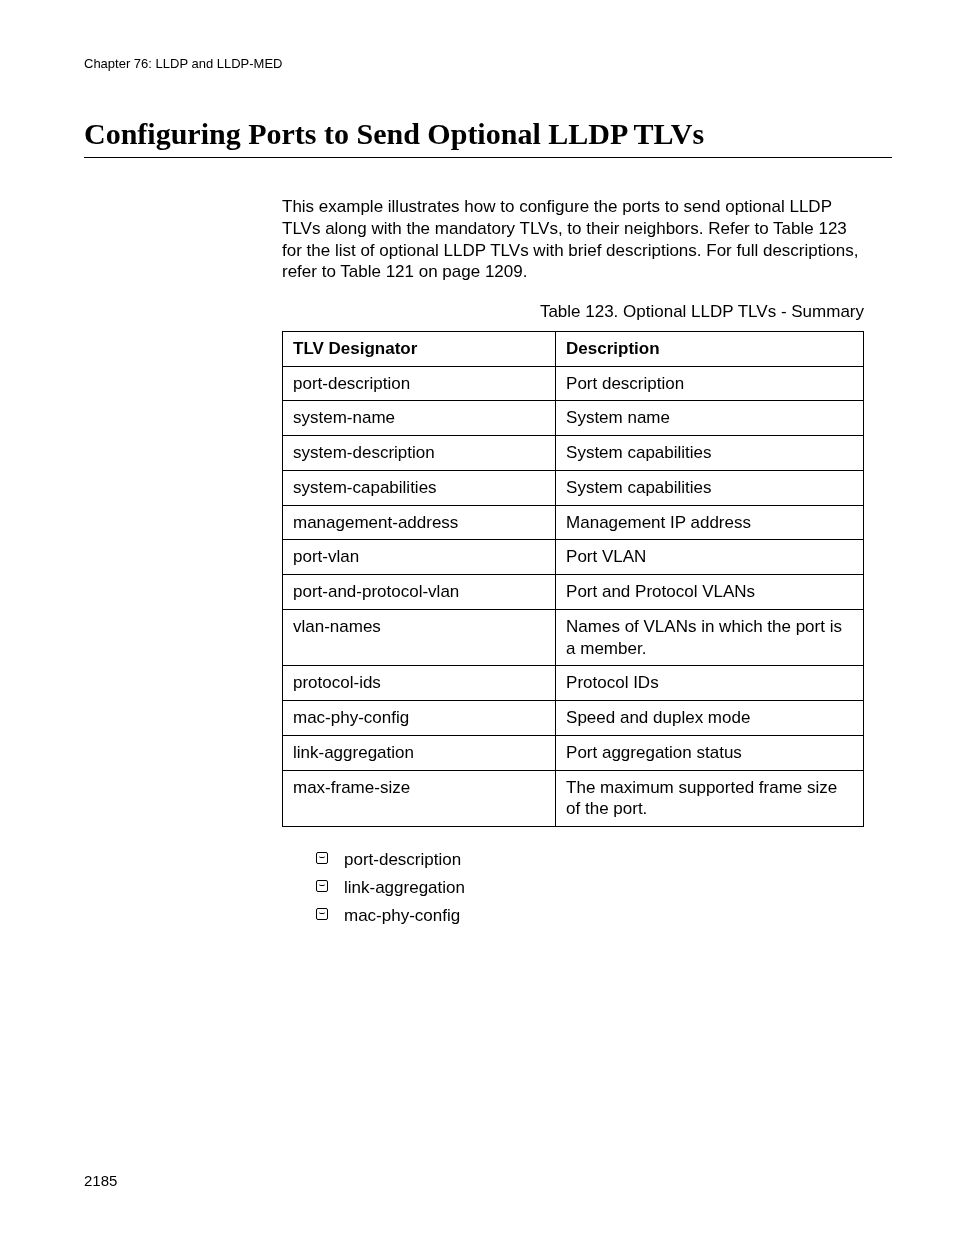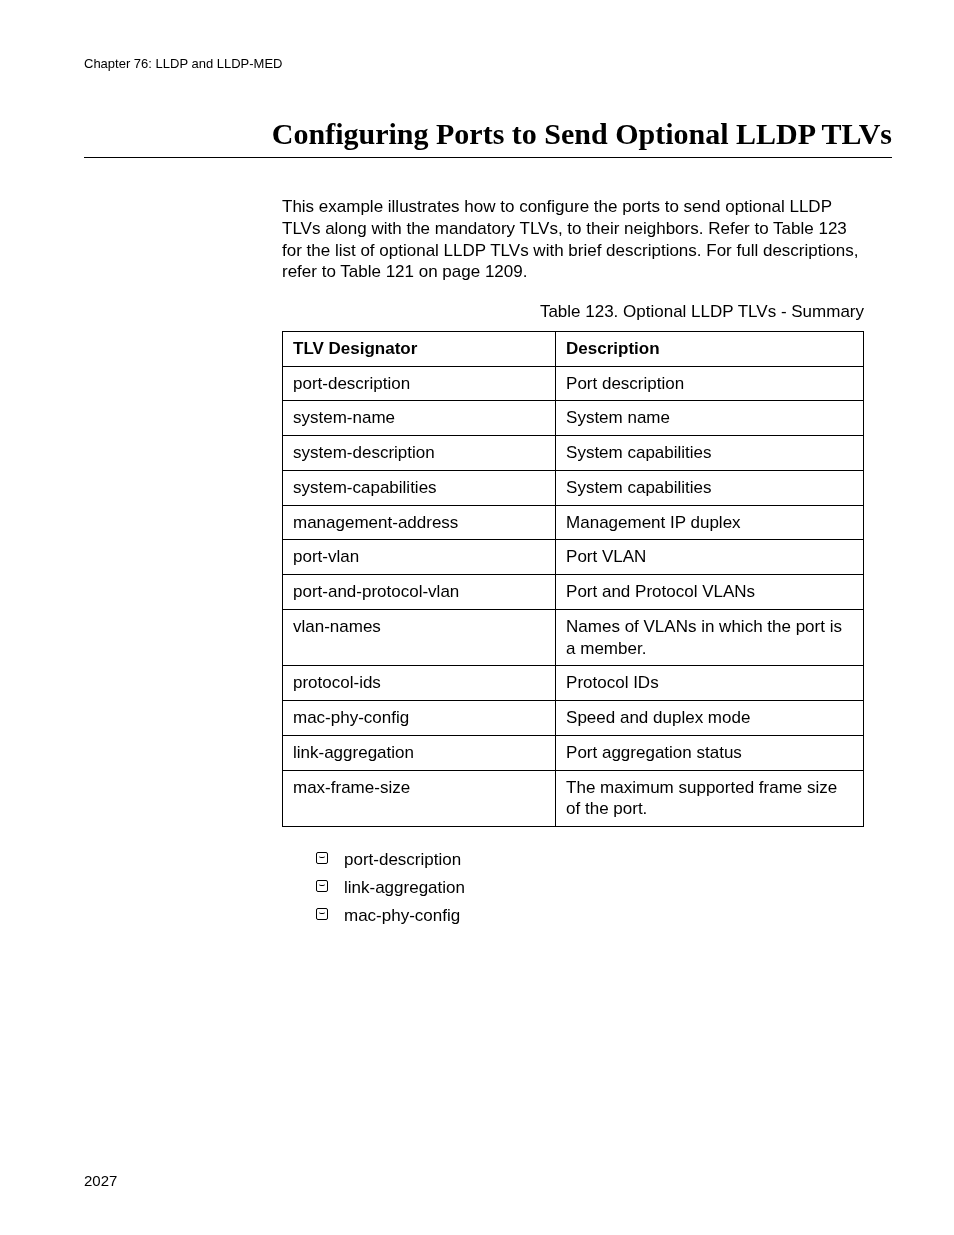--- a/index.html
+++ b/index.html
@@ -19,21 +19,20 @@
   }
   .running-head {
     font-size: 13px;
     margin-bottom: 46px;
   }
   h1.section-title {
     font-family: "Times New Roman", Times, serif;
     font-weight: bold;
     font-size: 30px;
     margin: 0 0 6px 0;
-    text-align: right;
   }
   .rule {
     border: none;
     border-top: 1px solid #000;
     margin: 0 0 38px 0;
   }
   .body-col {
     margin-left: 198px;
     width: 582px;
     font-size: 17px;
@@ -139,21 +138,21 @@
           <tr>
             <td>system-description</td>
             <td>System capabilities</td>
           </tr>
           <tr>
             <td>system-capabilities</td>
             <td>System capabilities</td>
           </tr>
           <tr>
             <td>management-address</td>
-            <td>Management IP duplex</td>
+            <td>Management IP address</td>
           </tr>
           <tr>
             <td>port-vlan</td>
             <td>Port VLAN</td>
           </tr>
           <tr>
             <td>port-and-protocol-vlan</td>
             <td>Port and Protocol VLANs</td>
           </tr>
           <tr>
@@ -181,15 +180,15 @@
 
 
     <ul class="bullets" id="bullet-list">
         <li><span class="marker"></span><span>port-description</span></li>
         <li><span class="marker"></span><span>link-aggregation</span></li>
         <li><span class="marker"></span><span>mac-phy-config</span></li>
       </ul>
 
   </div>
 
-  <div class="page-number">2027</div>
+  <div class="page-number">2185</div>
 
 </div>
 
 </body></html>

